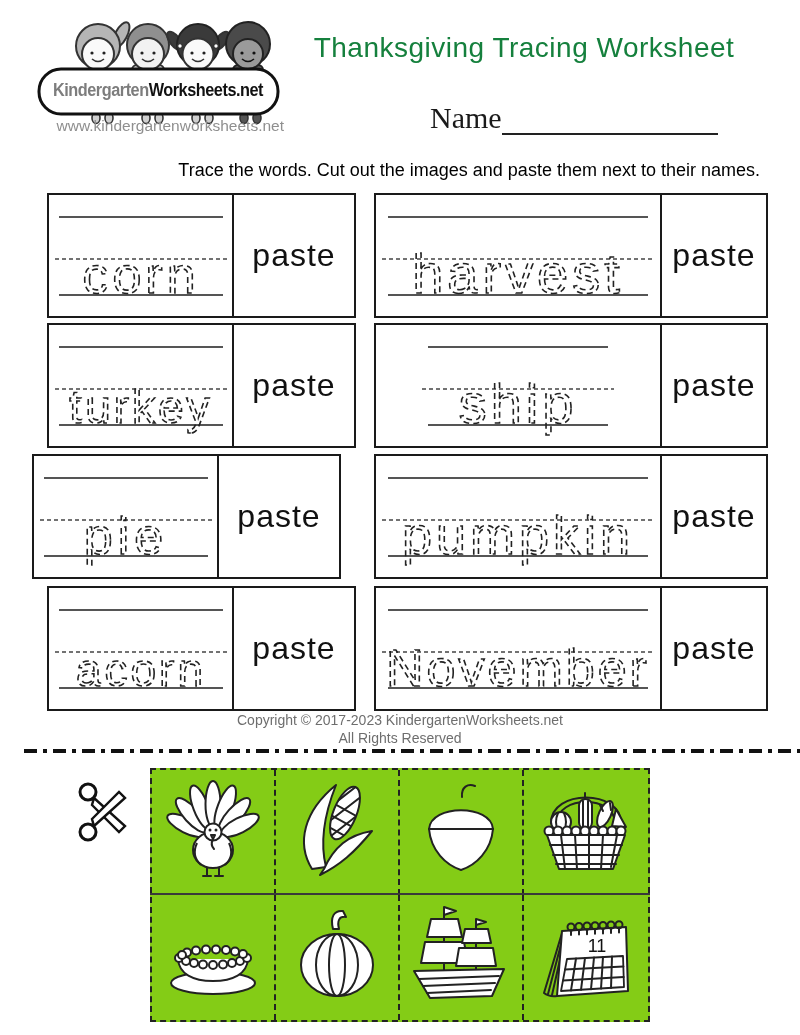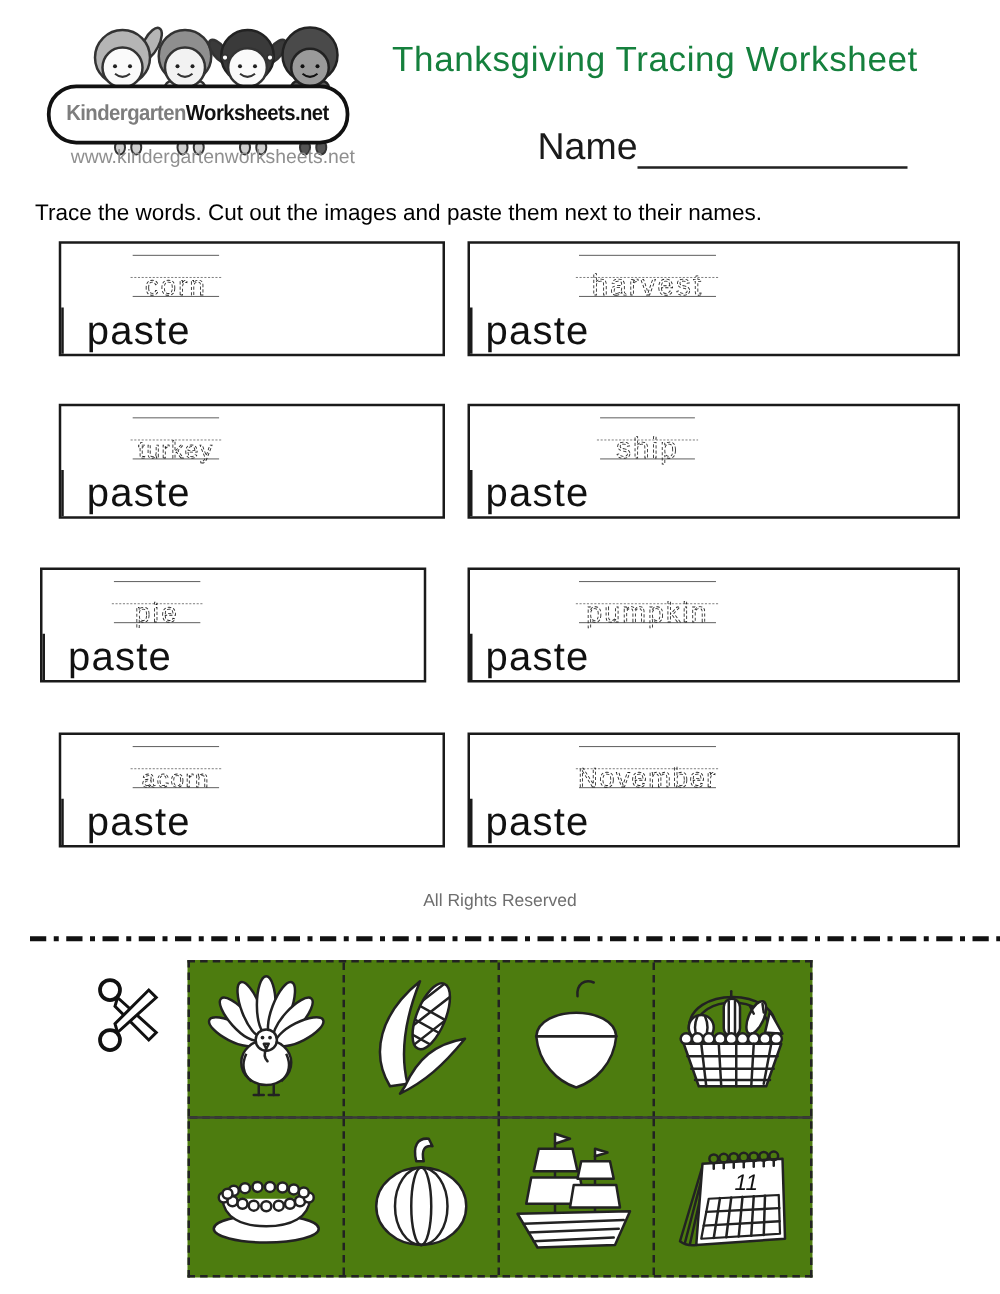--- a/index.html
+++ b/index.html
@@ -9,47 +9,47 @@
   
   .brand-text { position:absolute; left:42px; top:80px; width:232px; height:24px;
     text-align:center; font-weight:bold; font-size:17.5px; white-space:nowrap;
     transform:scaleX(0.93); transform-origin:center; letter-spacing:-0.5px; }
   .brand-text .gray { color:#7d7d7d; }
   .brand-text .black { color:#111; }
   .site-url { position:absolute; left:28px; top:117px; width:256px; text-align:right;
     font-size:15.5px; color:#8f8f8f; }
   .page-title { position:absolute; left:272px; top:32px; width:436px; text-align:center;
     font-size:28px; color:#15803d; letter-spacing:0.5px;margin-left:34px; }
-  .name-row { position:absolute; left:430px; top:101px; white-space:nowrap; font-size:30px; }
+  .name-row { position:absolute; left:430px; top:101px; white-space:nowrap; font-size:30px;font-family:Liberation Serif, serif; }
   .name-underline { display:inline-block; width:216px; border-bottom:2px solid #222; height:30px; vertical-align:bottom; }
-  .instruction { position:absolute; left:0; top:160px; width:760px; text-align:left; font-size:18px; color:#000;margin-left:28px; }
+  .instruction { position:absolute; left:0; top:160px; width:760px; text-align:right; font-size:18px; color:#000; }
 
   
-  .tbox { position:absolute; height:92px; border:2px solid #1a1a1a; display:flex; box-sizing:border-box; background:#fff;flex-direction:column; }
+  .tbox { position:absolute; height:125px; border:2px solid #1a1a1a; display:flex; box-sizing:border-box; background:#fff; }
   .bl { width:309px; }
   .br { width:394px;text-align:right; }
   .tracearea { flex:1 1 auto; }
   .pastecell { border-left:2px solid #1a1a1a; display:flex; align-items:center; justify-content:center; box-sizing:border-box; }
   .pl { width:122px; }
   .pr { width:106px; }
   .pastecell span { font-size:32px; color:#111; letter-spacing:1px; }
 
   .solidline { stroke:#555; stroke-width:1.8; }
   .midline { stroke:#444; stroke-width:1.3; stroke-dasharray:4 3; }
   .traceword { fill:none; stroke:#222; stroke-width:1.6; stroke-dasharray:6 4;
     font-family:"Liberation Sans", sans-serif; text-anchor:middle; }
 
   
   .copyright { position:absolute; left:0; top:712px; width:800px; text-align:center;
     font-size:14px; color:#6e6e6e; line-height:1.25; }
 
   
   .cutgrid { position:absolute; left:150px; top:768px; width:496px; height:250px;
     border:2px dashed #222; box-sizing:content-box; display:grid;
-    grid-template-columns:repeat(4,124px); grid-template-rows:repeat(2,125px); background:#4d7c0f;font-style:italic; }
+    grid-template-columns:repeat(4,124px); grid-template-rows:repeat(2,125px); background:#84cc16; }
   .cutcell { box-sizing:border-box; display:flex; align-items:center; justify-content:center; }
   .cutcell.vline { border-right:2px dashed #222; }
   .cutcell.r1 { border-bottom:2px dashed #222; }
   .rowdivider { position:absolute; left:-2px; top:123px; width:500px; border-top:2px solid #3a3a3a; }
 
   .art { stroke:#222; fill:none; stroke-width:2; stroke-linecap:round; stroke-linejoin:round; }
   .artfill { stroke:#222; fill:#fff; stroke-width:2; stroke-linejoin:round; }
 </style>
 </head>
 <body>
@@ -210,20 +210,21 @@
     <line class="midline" x1="6" y1="64" x2="278" y2="64"></line>
     <line class="solidline" x1="12" y1="100" x2="272" y2="100"></line>
     <text class="traceword" x="142" y="98" font-size="52" letter-spacing="3">November</text>
   </svg>
   <div class="pastecell pr">
       <span>paste</span>
     </div>
 </div>
 
 <div class="copyright">
+  <div>Copyright © 2017-2023 KindergartenWorksheets.net</div>
   <div>All Rights Reserved</div>
 </div>
 
 <svg class="abs" style="left:0;top:746px" width="800" height="10">
   <line x1="24" y1="5" x2="800" y2="5" stroke="#111" stroke-width="4" stroke-dasharray="13 6 4 6"></line>
 </svg>
 <svg class="abs" style="left:77px;top:772px" width="52" height="80" viewBox="0 0 52 80">
   <circle cx="11" cy="20" r="8" fill="none" stroke="#111" stroke-width="3"></circle>
   <circle cx="11" cy="60" r="8" fill="none" stroke="#111" stroke-width="3"></circle>
   <path d="M17,26 L48,54 L42,60 L15,33 Z" fill="#fff" stroke="#111" stroke-width="2.4"></path>

